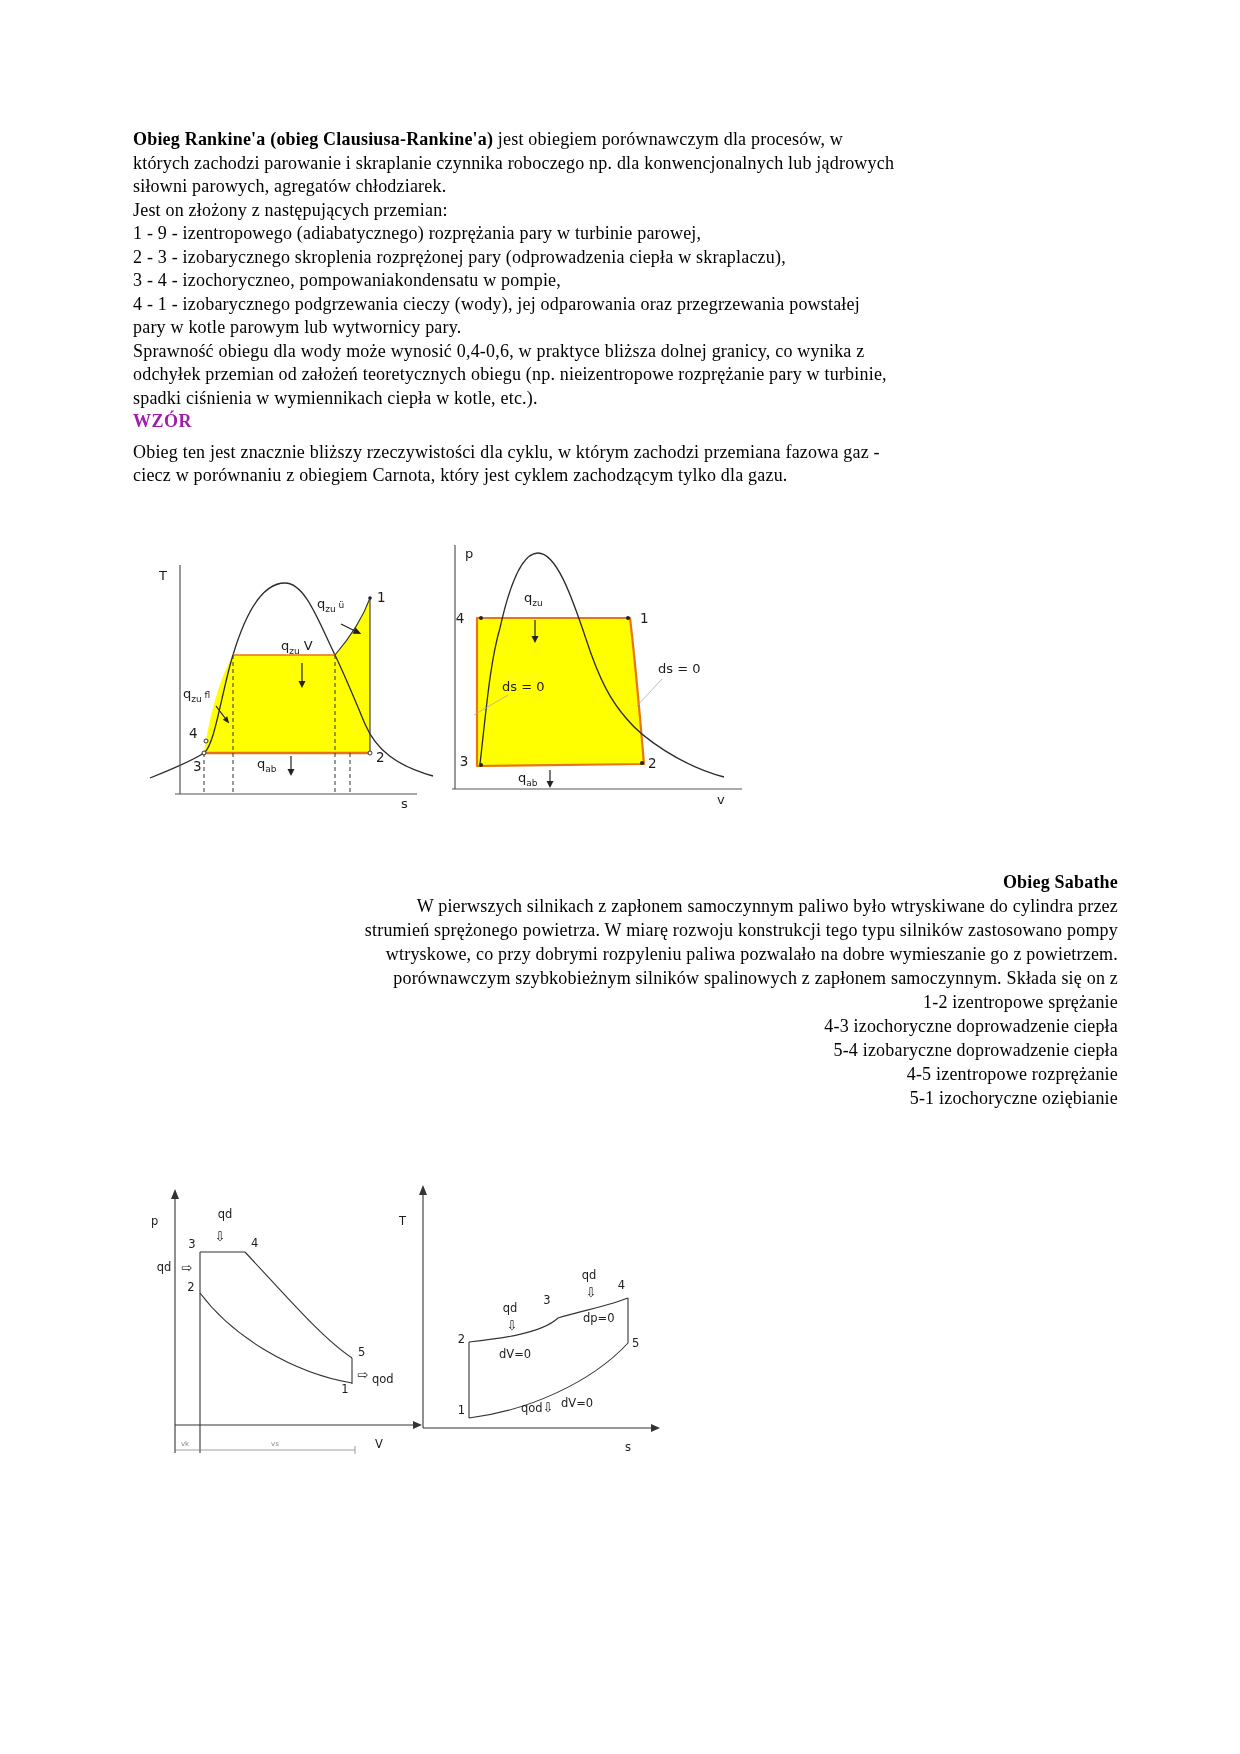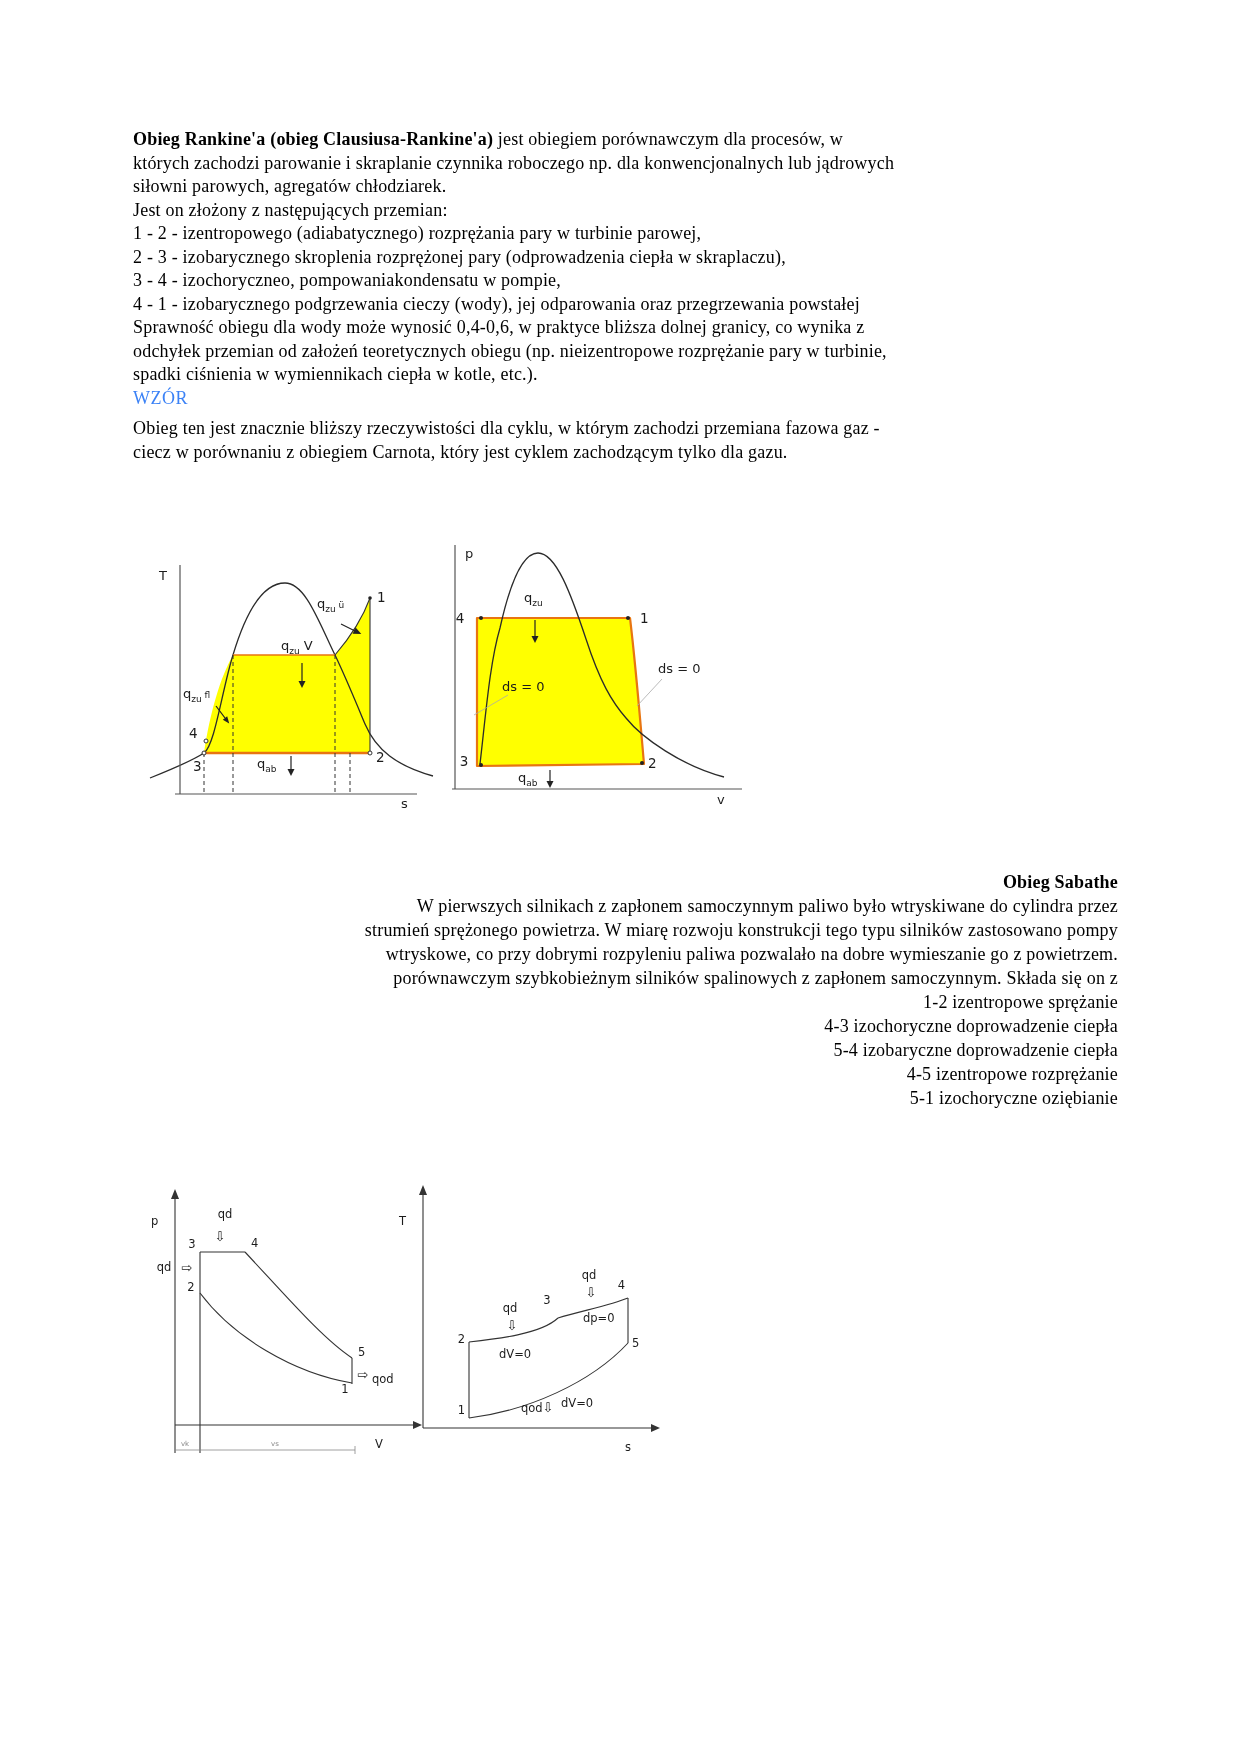--- a/index.html
+++ b/index.html
@@ -3,21 +3,21 @@
 <meta charset="utf-8">
 <style>
   html,body{margin:0;padding:0;background:#ffffff;}
   .page{position:relative;width:1240px;height:1754px;background:#ffffff;overflow:hidden;
         font-family:"Liberation Serif",serif;color:#000;padding-left:39px;}
   .tblock{position:absolute;left:133px;width:985px;font-size:18px;line-height:23.5px;letter-spacing:.2px;}
   .tblock.lh2{line-height:24px;}
   .line{min-height:23.5px;}
   .lh2 .line{min-height:24px;text-align:right;}
   b{font-weight:bold;}
-  .watermark{color:#3b82f6;font-weight:normal;letter-spacing:.5px;}
+  .watermark{color:#a21caf;font-weight:bold;letter-spacing:.5px;}
   .gap{height:7px;}
   .diag{position:absolute;}
   svg text{font-family:"DejaVu Sans",sans-serif;fill:#1c1c1c;}
   .dl{font-size:13px;}
   .sub{font-size:9px;}
   .pt{font-size:13.5px;}
   .ax{font-size:13px;}
   .sm{font-size:11.5px;}
   .tinyd{font-size:7px;fill:#888;}
   .oarr{font-size:13px;}
@@ -30,24 +30,25 @@
 </head>
 <body>
 
 <div class="page">
 
   <div class="tblock" style="top:128px;">
     <div class="line"><b>Obieg Rankine'a (obieg Clausiusa-Rankine'a)</b><span> jest obiegiem porównawczym dla procesów, w</span></div>
     <div class="line">których zachodzi parowanie i skraplanie czynnika roboczego np. dla konwencjonalnych lub jądrowych</div>
     <div class="line">siłowni parowych, agregatów chłodziarek.</div>
     <div class="line">Jest on złożony z następujących przemian:</div>
-    <div class="line">1 - 2 - izentropowego (adiabatycznego) rozprężania pary w turbinie parowej,</div>
+    <div class="line">1 - 9 - izentropowego (adiabatycznego) rozprężania pary w turbinie parowej,</div>
     <div class="line">2 - 3 - izobarycznego skroplenia rozprężonej pary (odprowadzenia ciepła w skraplaczu),</div>
     <div class="line">3 - 4 - izochoryczneo, pompowaniakondensatu w pompie,</div>
     <div class="line">4 - 1 - izobarycznego podgrzewania cieczy (wody), jej odparowania oraz przegrzewania powstałej</div>
+    <div class="line">pary w kotle parowym lub wytwornicy pary.</div>
     <div class="line">Sprawność obiegu dla wody może wynosić 0,4-0,6, w praktyce bliższa dolnej granicy, co wynika z</div>
     <div class="line">odchyłek przemian od założeń teoretycznych obiegu (np. nieizentropowe rozprężanie pary w turbinie,</div>
     <div class="line">spadki ciśnienia w wymiennikach ciepła w kotle, etc.).</div>
     <div class="line watermark">WZÓR</div>
     <div class="gap"></div>
     <div class="line">Obieg ten jest znacznie bliższy rzeczywistości dla cyklu, w którym zachodzi przemiana fazowa gaz -</div>
     <div class="line">ciecz w porównaniu z obiegiem Carnota, który jest cyklem zachodzącym tylko dla gazu.</div>
   </div>
 
   <svg class="diag" style="left:145px;top:498px;" width="300" height="320" viewBox="0 0 300 320">

